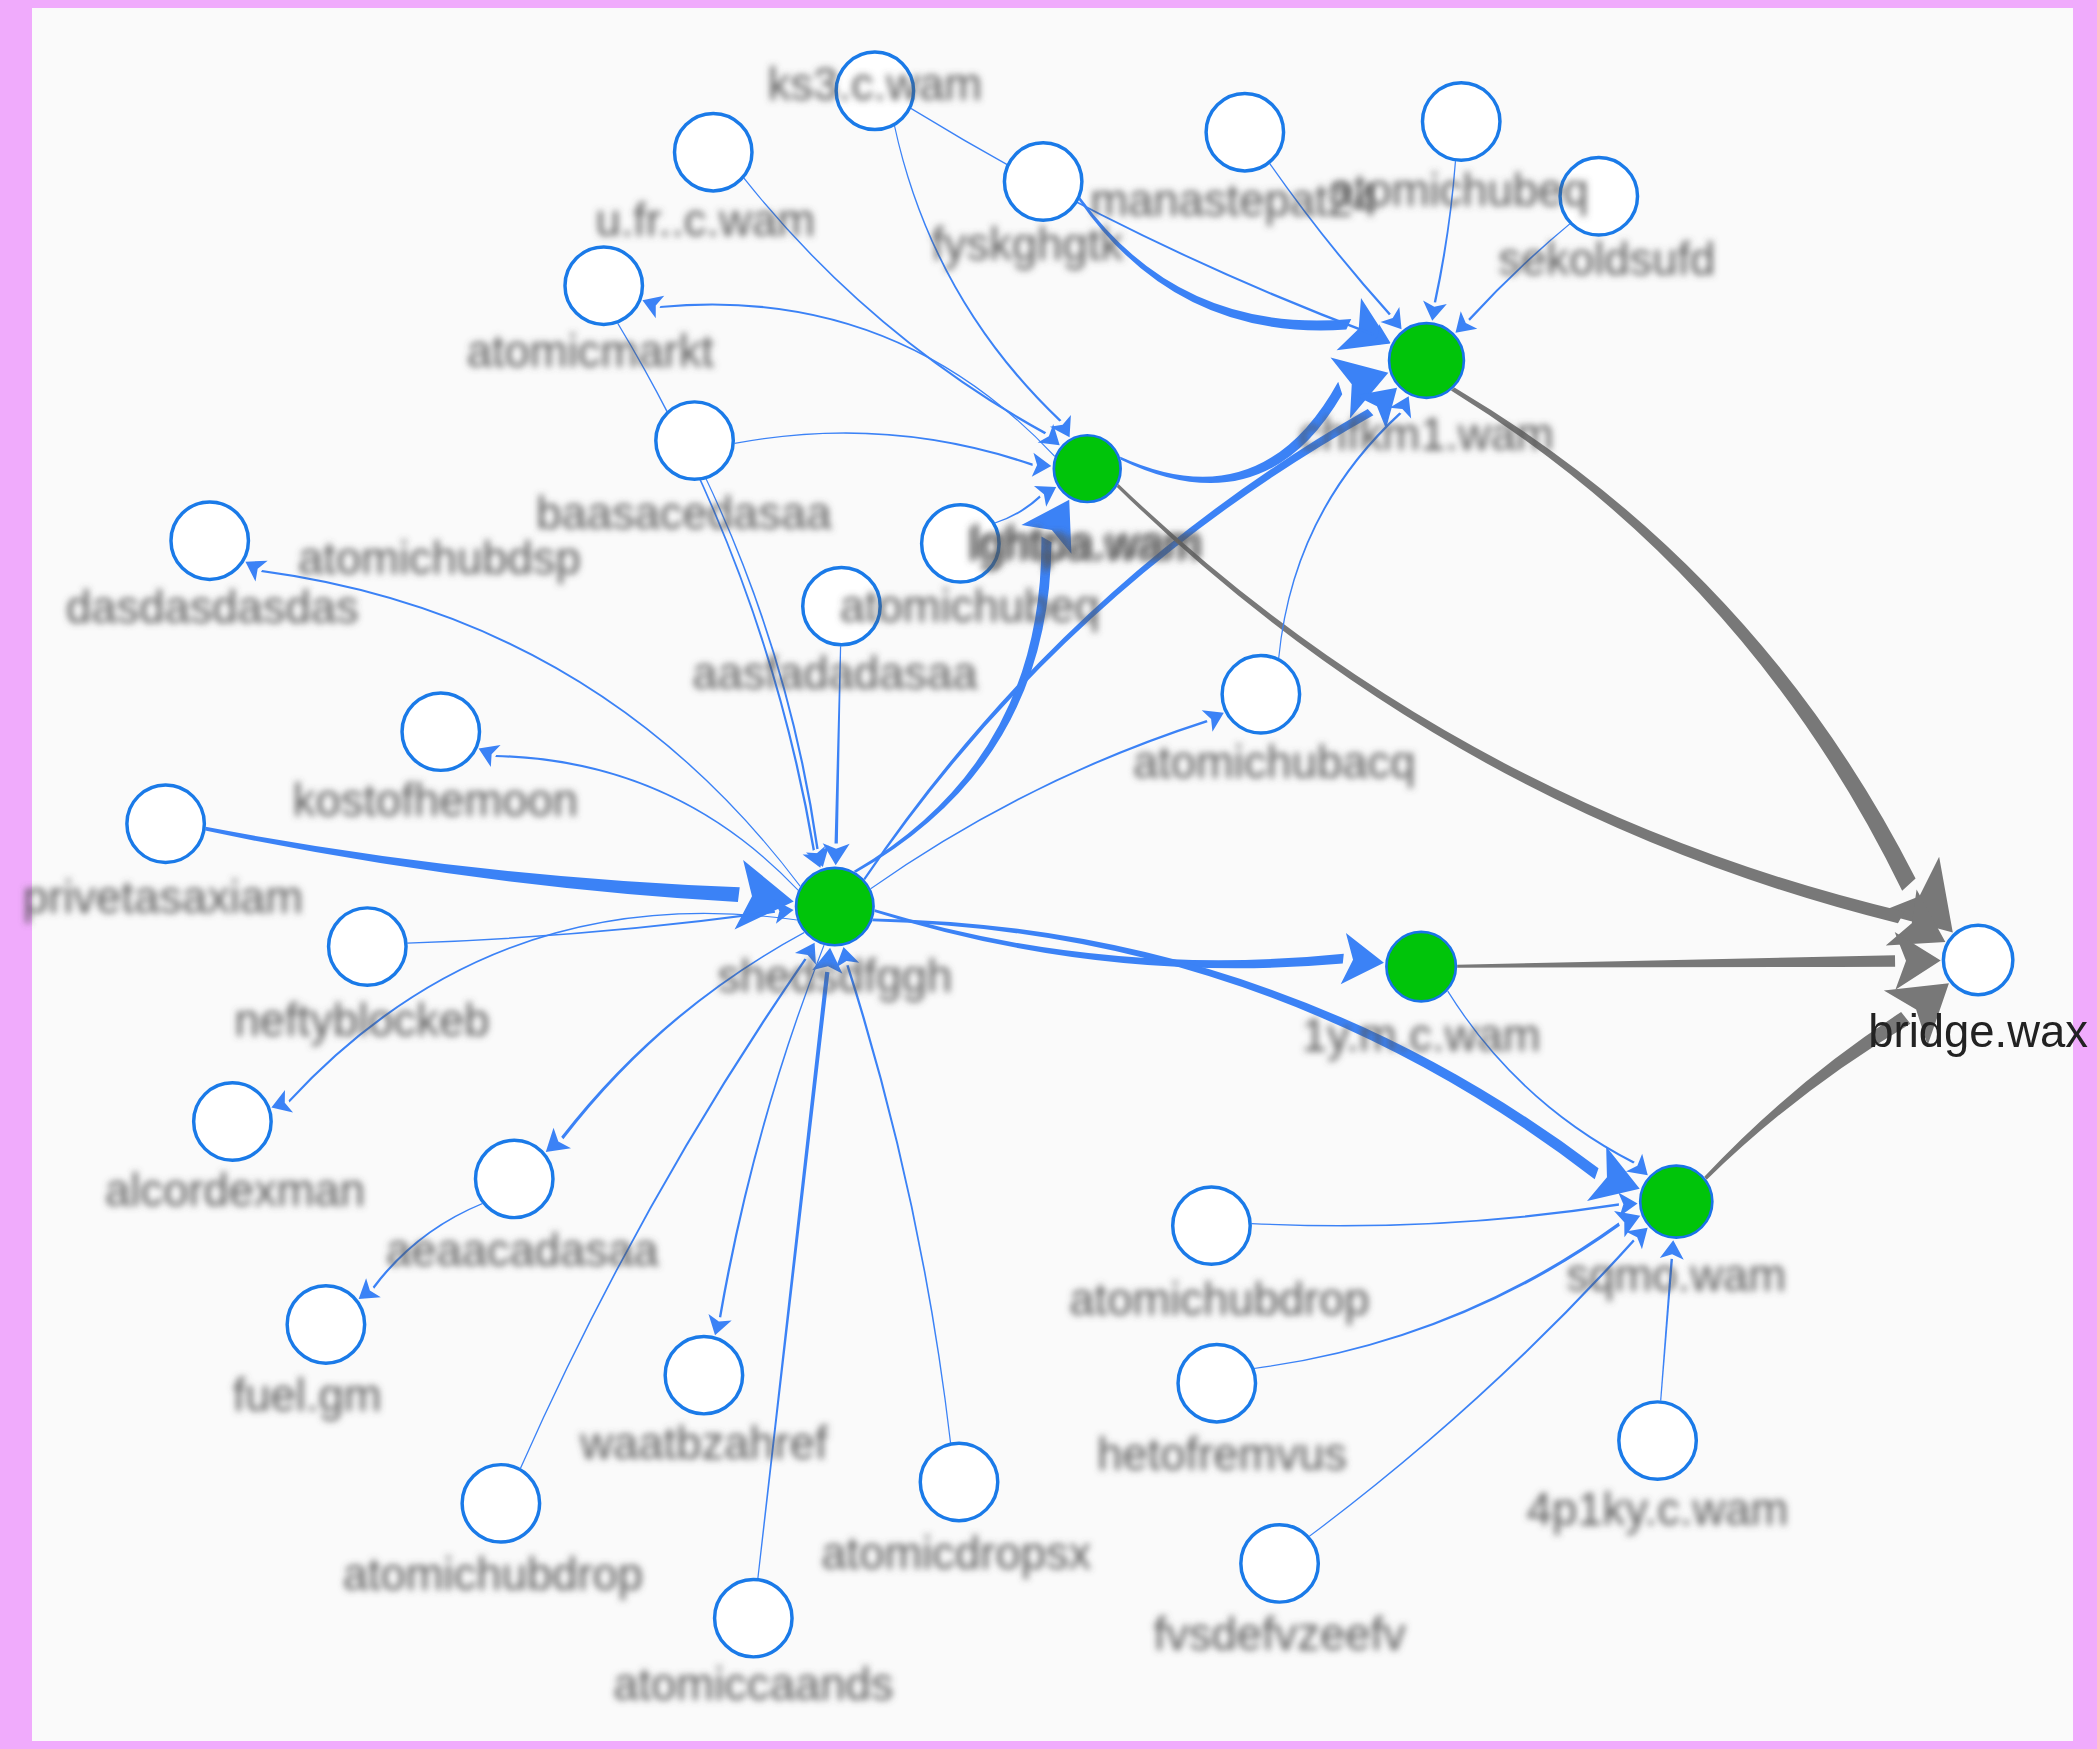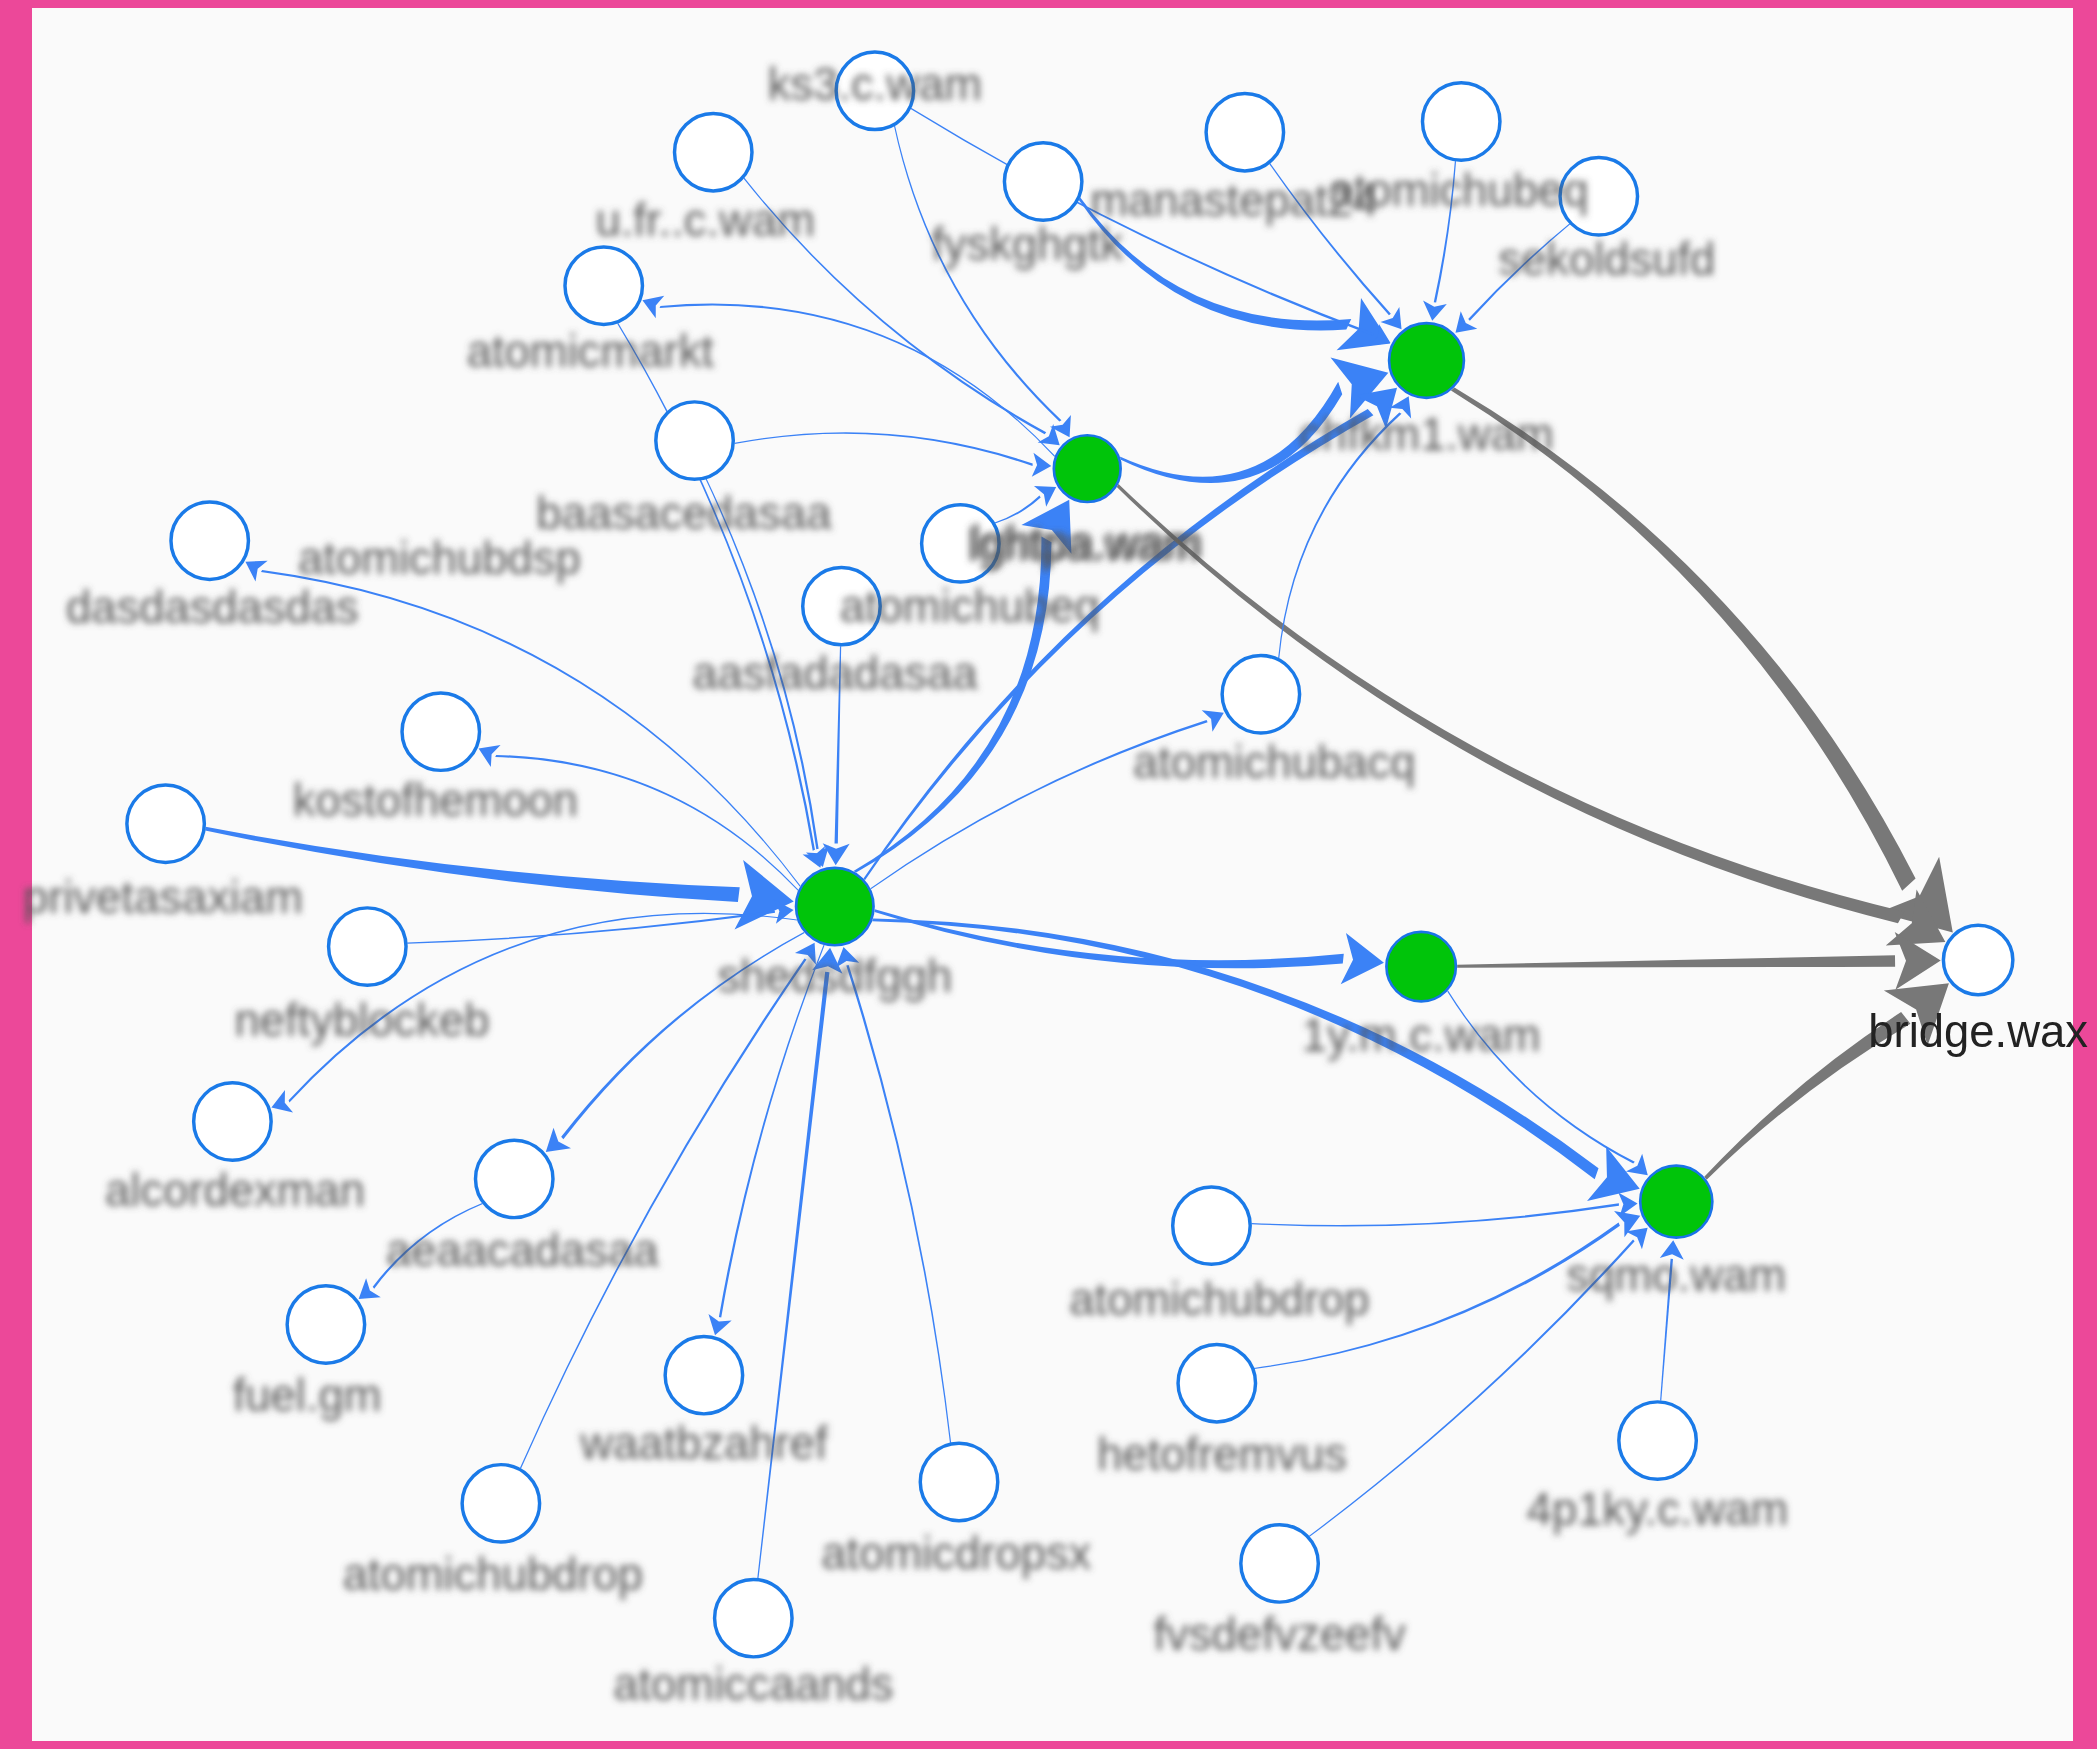--- a/index.html
+++ b/index.html
@@ -5,21 +5,21 @@
   html, body {
     margin: 0;
     padding: 0;
     background: #ffffff;
     font-family: "Liberation Sans", sans-serif;
   }
   #canvas-wrap {
     position: relative;
     width: 2097px;
     height: 1749px;
-    background: #ec4899;
+    background: #f0abfc;
     overflow: hidden;
   }
   #graph-panel {
     position: absolute;
     left: 32px;
     top: 8px;
     width: 2041px;
     height: 1733px;
     background: #fafafa;
   }

